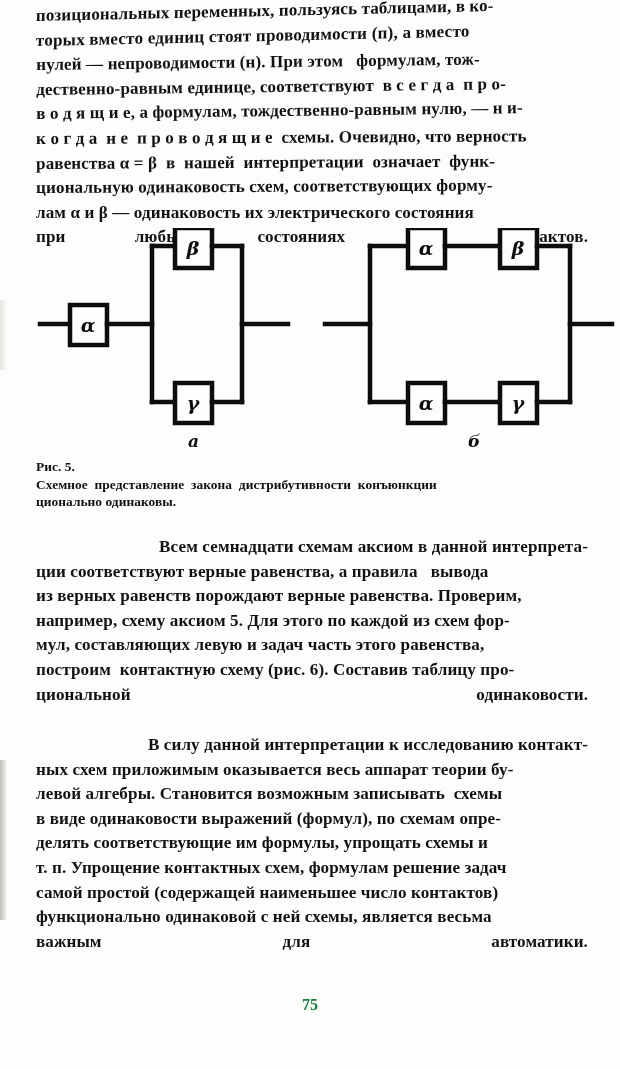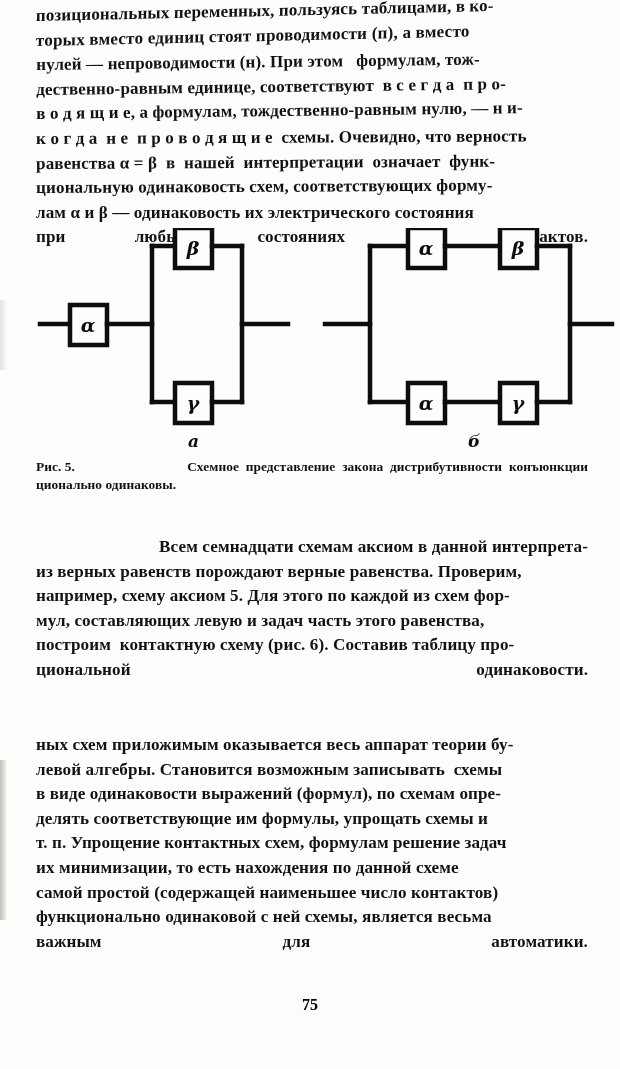--- a/index.html
+++ b/index.html
@@ -87,34 +87,34 @@
     font-family: "Liberation Serif", serif;
     font-size: 13.4px;
     line-height: 17.6px;
     color: #101010;
     font-weight: 600;
     text-align: justify;
     text-align-last: left;
     letter-spacing: .05px;
   }
   .caption .ln { display: block; white-space: nowrap; }
-  .caption .ln.j { display: flex; justify-content: space-between; }
+  .caption .ln.j { display: flex; justify-content: space-between; flex-direction: column; }
   .caption .ln.j > span { white-space: pre; }
   .caption b { font-weight: 700; }
 
   
   .folio {
     position: absolute;
     left: 0;
     width: 620px;
     text-align: center;
     font-family: "Liberation Serif", serif;
     font-size: 16px;
     font-weight: 700;
-    color: #000000;
+    color: #15803d;
   }
 </style>
 </head>
 <body>
 
 <div id="page">
 
   <div class="scan-edge-left"></div>
   <div class="scan-edge-left b"></div>
 
@@ -217,57 +217,58 @@
       </span>
     <span class="ln"><span>ционально одинаковы.</span></span>
   </div>
 
   <div class="col para" style="top:535px;">
     <span class="ln j">
         <span class="indent"></span>
         <span>Всем семнадцати схемам аксиом в данной интерпрета-</span>
       </span>
     <span class="ln j">
+        <span>ции соответствуют верные равенства, а правила   вывода</span>
+      </span>
+    <span class="ln j">
         <span>из верных равенств порождают верные равенства. Проверим,</span>
       </span>
     <span class="ln j">
         <span>например, схему аксиом 5. Для этого по каждой из схем фор-</span>
       </span>
     <span class="ln j">
         <span>мул, составляющих левую и задач часть этого равенства,</span>
       </span>
     <span class="ln j">
         <span>построим  контактную схему (рис. 6). Составив таблицу про-</span>
       </span>
     <span class="ln"><span>циональной одинаковости.</span></span>
   </div>
 
   <div class="col para" style="top:733px;">
     <span class="ln j">
         <span class="indent"></span>
+        <span>В силу данной интерпретации к исследованию контакт-</span>
       </span>
     <span class="ln j">
         <span>ных схем приложимым оказывается весь аппарат теории бу-</span>
       </span>
     <span class="ln j">
         <span>левой алгебры. Становится возможным записывать  схемы</span>
       </span>
     <span class="ln j">
         <span>в виде одинаковости выражений (формул), по схемам опре-</span>
       </span>
     <span class="ln j">
         <span>делять соответствующие им формулы, упрощать схемы и</span>
       </span>
     <span class="ln j">
         <span>т. п. Упрощение контактных схем, формулам решение задач</span>
       </span>
     <span class="ln j">
-        <span>их минимизации, то есть нахождения по данной схеме</span>
-      </span>
-    <span class="ln j">
         <span>самой простой (содержащей наименьшее число контактов)</span>
       </span>
     <span class="ln j">
         <span>функционально одинаковой с ней схемы, является весьма</span>
       </span>
     <span class="ln"><span>важным для автоматики.</span></span>
   </div>
 
 
   <div class="folio" style="top:996px;">75</div>

